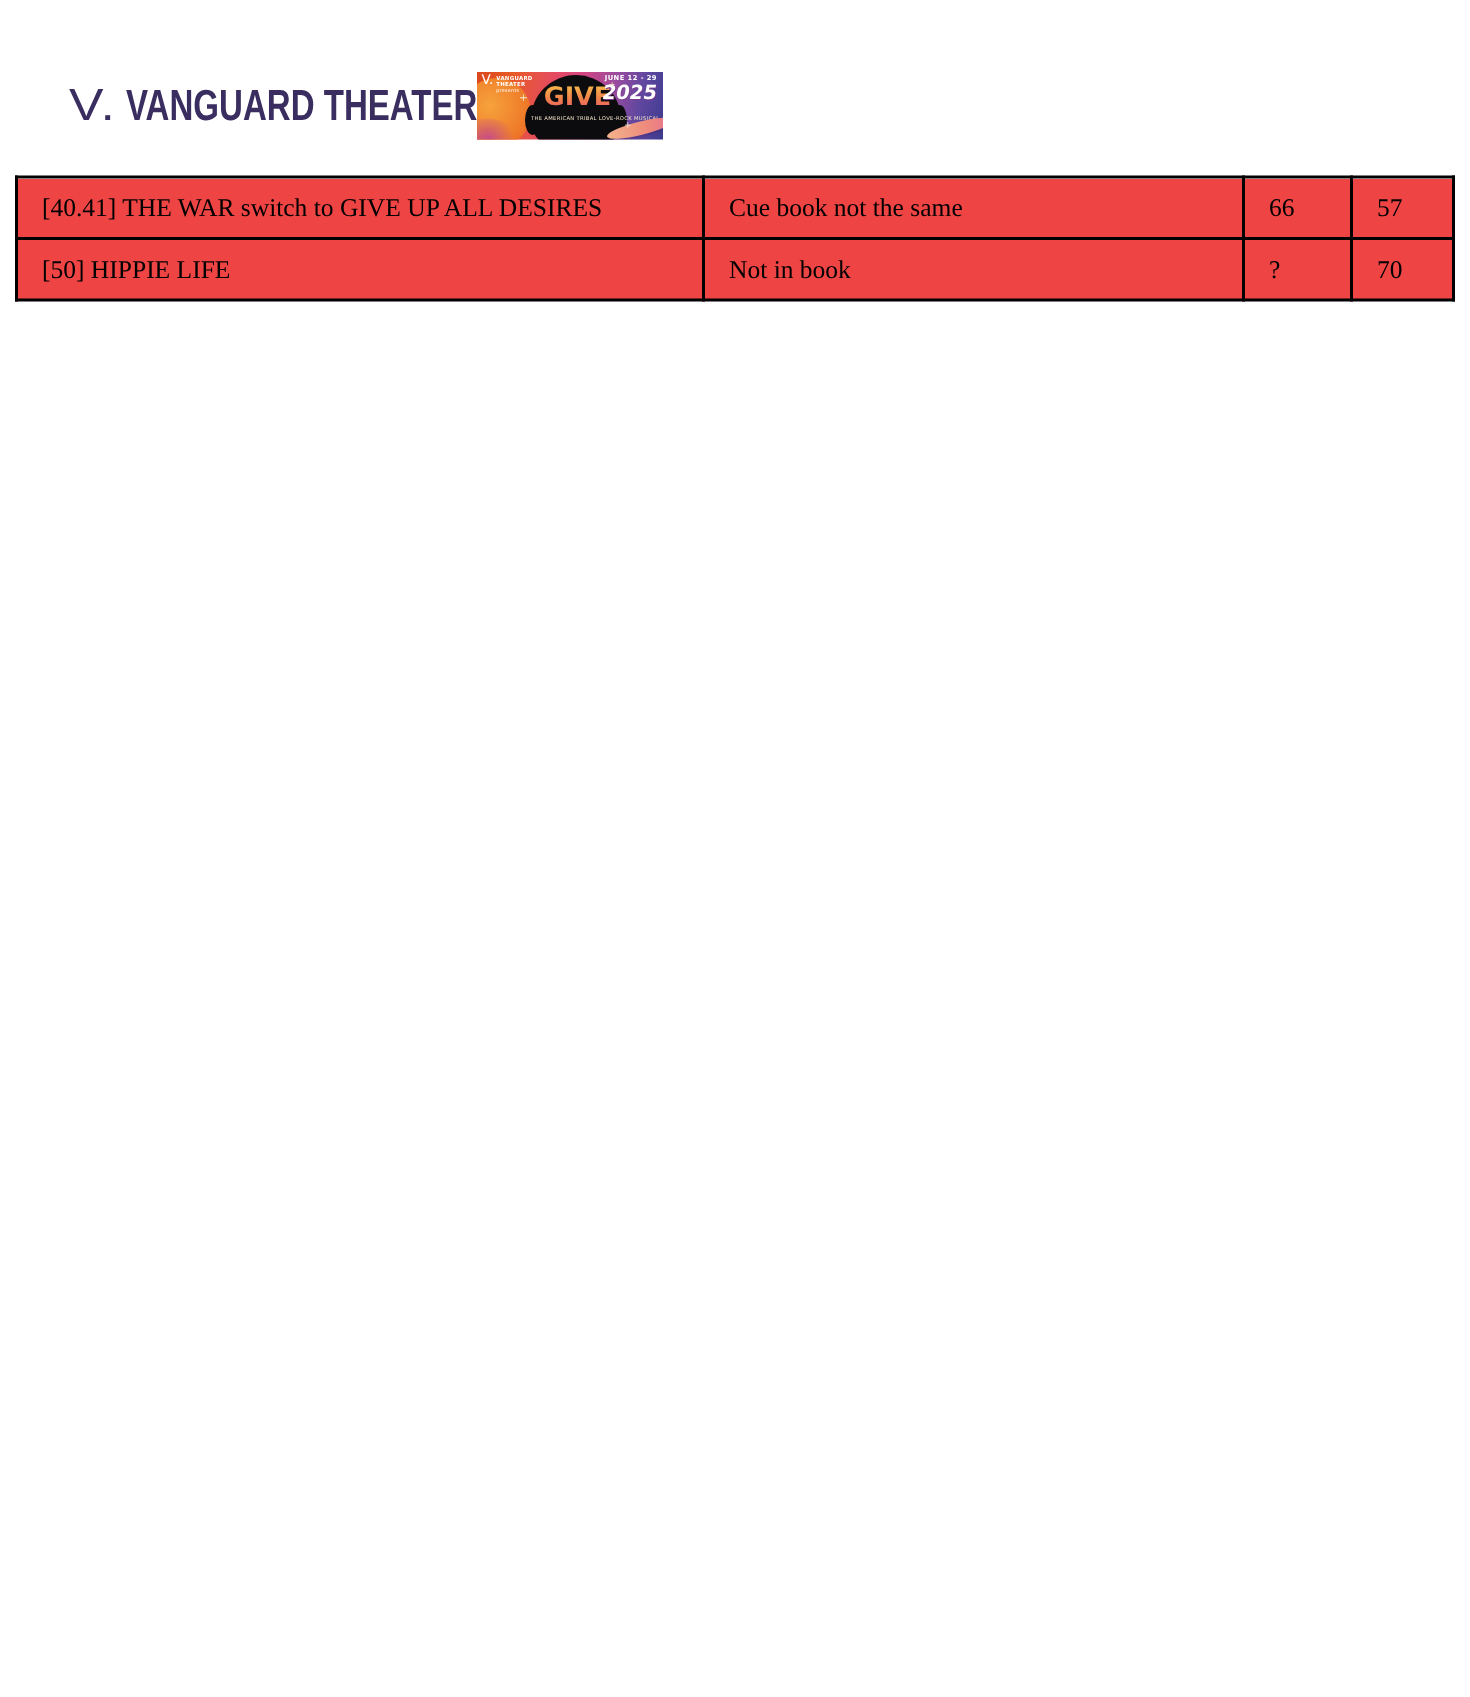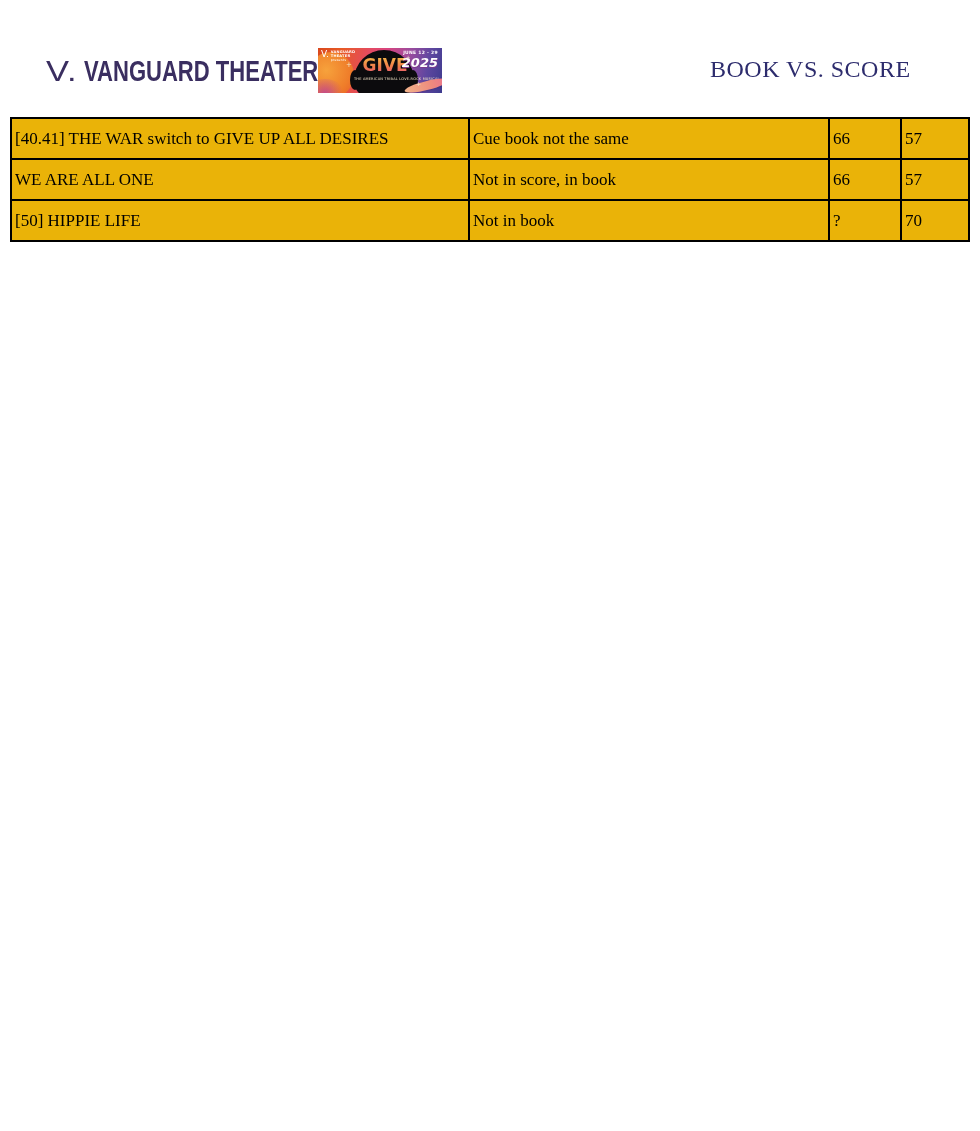--- a/index.html
+++ b/index.html
@@ -126,23 +126,23 @@
     position: absolute; left: 10px; top: 117px;
     width: 958px;
     border-collapse: collapse;
     table-layout: fixed;
     font-family: "Liberation Serif", serif;
     font-size: 17px; color: #000000;
   }
   .cmp-table td {
     border: 2px solid #000000;
     height: 41px;
-    padding: 0 3px;
+    padding: 0 16px;
     vertical-align: middle;
-    background: #eab308;
+    background: #ef4444;
     overflow: hidden; white-space: nowrap;
   }
   .col-song  { width: 458px; }
   .col-note  { width: 360px; }
   .col-book  { width: 72px; }
   .col-score { width: 68px; }
 </style>
 </head>
 <body>
 
@@ -172,43 +172,36 @@
     <div class="poster-dates">
       <div class="dates-line">JUNE 12 - 29</div>
       <div class="year-line">2025</div>
     </div>
     <div class="poster-comet"></div>
     <span class="sparkle sparkle-1">+</span>
     <span class="sparkle sparkle-2">+</span>
     <span class="sparkle sparkle-3">+</span>
   </div>
 
-  <h1 class="page-title">BOOK VS. SCORE</h1>
 </div>
 
 <table class="cmp-table">
   <colgroup>
     <col class="col-song">
       <col class="col-note">
       <col class="col-book">
       <col class="col-score">
   </colgroup>
   <tbody id="table-body">
       <tr>
         <td>[40.41] THE WAR switch to GIVE UP ALL DESIRES</td>
         <td>Cue book not the same</td>
         <td>66</td>
         <td>57</td>
       </tr>
       <tr>
-        <td>WE ARE ALL ONE</td>
-        <td>Not in score, in book</td>
-        <td>66</td>
-        <td>57</td>
-      </tr>
-      <tr>
         <td>[50] HIPPIE LIFE</td>
         <td>Not in book</td>
         <td>?</td>
         <td>70</td>
       </tr>
     </tbody>
 </table>
 
 </body></html>

